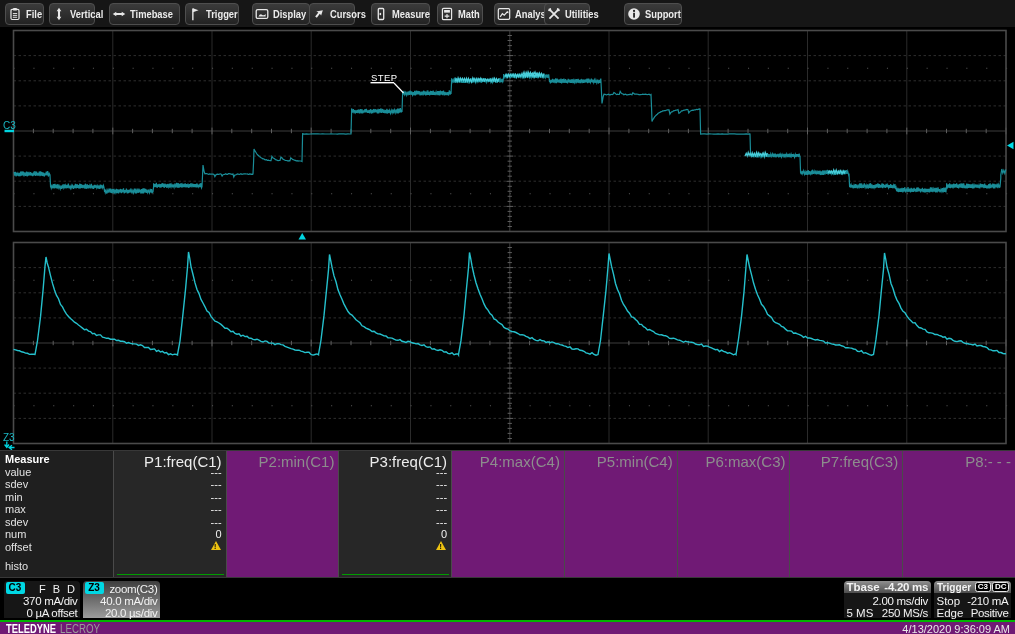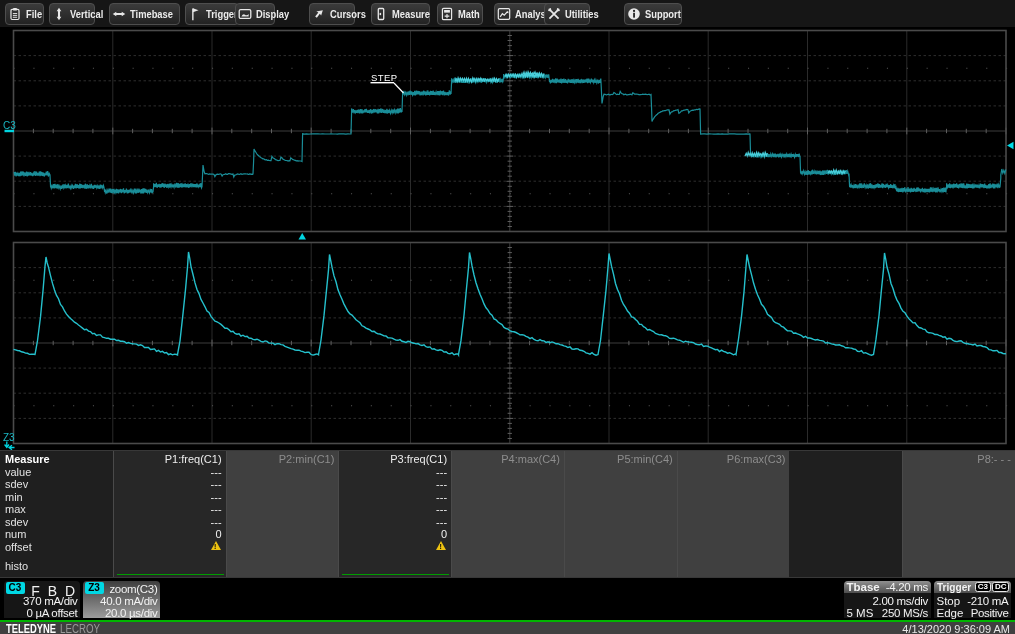--- a/index.html
+++ b/index.html
@@ -3,37 +3,37 @@
 * {margin:0;padding:0;box-sizing:border-box}
 html,body {width:1015px;height:634px;background:#000;overflow:hidden;font-family:"Liberation Sans",sans-serif}
 #menubar {position:absolute;left:0;top:0;width:1015px;height:28px;background:#161616;border-bottom:1px solid #000}
 .mbtn {position:absolute;top:3px;height:22px;display:flex;align-items:center;
   padding:0 0 0 2px;background:linear-gradient(#3b3b3b,#232323);border:1px solid #4e4e4e;border-radius:4px;
   color:#ececec;white-space:nowrap}
 .mi {flex:0 0 auto}
 .mt {font-size:11px;font-weight:bold;margin-left:4px;transform:scaleX(0.85);transform-origin:left center}
 #scope {position:absolute;left:0;top:28px}
 #mtable {position:absolute;left:0;top:450px;width:1015px;height:128px;background:#1f1f1f;border-top:1.5px solid #383838;border-bottom:1.5px solid #383838}
-.mcol {position:absolute;top:0;height:126px;border-left:1px solid #4a4a4a;background:#404040}
+.mcol {position:absolute;top:0;height:126px;border-left:1px solid #4a4a4a;background:#701a75}
 .mcol.act {background:#272727}
-.mhead {position:absolute;top:1.5px;right:4px;font-size:11px;color:#8d8d8d;white-space:nowrap}
+.mhead {position:absolute;top:1.5px;right:4px;font-size:15px;color:#8d8d8d;white-space:nowrap}
 .mcol.act .mhead {color:#ededed}
 .mlabel {position:absolute;left:5px;top:1.5px;font-size:11px;font-weight:bold;color:#fff}
 .mrl {position:absolute;left:5px;font-size:11px;color:#e2e2e2}
 .mv {position:absolute;right:4px;font-size:11px;color:#f0f0f0}
 .warn {position:absolute;right:5px;width:0;height:0;border-left:5.5px solid transparent;border-right:5.5px solid transparent;border-bottom:9px solid #edc211}
 .warn:after {content:"!";position:absolute;left:-1.5px;top:1.5px;font-size:7px;font-weight:bold;color:#000}
 .histoline {position:absolute;left:3px;right:2px;top:122.5px;height:1.2px;background:#009c00}
 #descbar {position:absolute;left:0;top:578px;width:1015px;height:42px;background:#000}
 .dbox {position:absolute;top:2.5px;height:37.5px;border-radius:4px 4px 0 0;background:#161616;color:#f2f2f2}
 .badge {position:absolute;left:1.5px;top:1.5px;width:19px;height:11.5px;background:#00d8e4;border-radius:2px;
   color:#000;font-size:10px;font-weight:bold;text-align:center;line-height:11.5px}
 .dline {position:absolute;right:2.5px;font-size:11.5px;letter-spacing:-0.3px;white-space:nowrap}
 .greenline {position:absolute;left:0;top:619.5px;width:1015px;height:2px;background:#00b400}
-#statusbar {position:absolute;left:0;top:621.5px;width:1015px;height:12.5px;background:#404040}
+#statusbar {position:absolute;left:0;top:621.5px;width:1015px;height:12.5px;background:#701a75}
 .hdrgrad {position:absolute;left:0;top:0;width:100%;height:12.5px;background:linear-gradient(#909090,#4e4e4e);border-radius:4px 4px 0 0}
 .hbadge {position:absolute;top:1px;height:10px;background:#000;border:1px solid #e8e8e8;border-radius:2.5px;color:#fff;
   font-size:8px;font-weight:bold;line-height:8.5px;padding:0 1.5px}
 </style></head><body>
 <div id="menubar">
     <div class="mbtn" style="left:5px;width:39px">
       <svg class="mi" width="14" height="14" viewBox="0 0 15 15">
         <rect x="3.2" y="2.6" width="8.6" height="10.8" rx="1.3" stroke="#e8e8e8" fill="none" stroke-width="1.3"></rect>
         <rect x="5.4" y="1.2" width="4.2" height="2.6" rx="0.9" fill="#e8e8e8"></rect>
         <path d="M5.2 7h4.6M5.2 9h4.6M5.2 11h4.6" stroke="#e8e8e8" stroke-width="1"></path>
@@ -52,21 +52,21 @@
       </svg>
       <span class="mt">Timebase</span>
     </div>
 <div class="mbtn" style="left:185px;width:54px">
       <svg class="mi" width="14" height="14" viewBox="0 0 15 15">
         <path d="M5.2 14.2 V1.5" stroke="#e8e8e8" stroke-width="1.5"></path>
         <path d="M5.2 1.3 L11.3 3.4 L5.2 5.5 Z" fill="#e8e8e8"></path>
       </svg>
       <span class="mt">Trigger</span>
     </div>
-<div class="mbtn" style="left:235px;width:40px">
+<div class="mbtn" style="left:252px;width:58px">
       <svg class="mi" width="14" height="14" viewBox="0 0 15 15">
         <rect x="1.3" y="2.8" width="12.4" height="9.4" rx="1.6" stroke="#e8e8e8" fill="none" stroke-width="1.4"></rect>
         <path d="M3.6 10.2 Q5.5 6.8 7.5 8.2 Q9.5 9.6 11.4 7.4 V10.2 Z" fill="#e8e8e8"></path>
       </svg>
       <span class="mt">Display</span>
     </div>
 <div class="mbtn" style="left:309px;width:46px">
       <svg class="mi" width="14" height="14" viewBox="0 0 15 15">
         <path d="M11.6 3.4 L9.8 9.2 L8.4 7.2 L5.2 11.6 L3.4 10.2 L6.8 5.9 L4.6 4.9 Z" fill="#e8e8e8"></path>
       </svg>
@@ -219,41 +219,44 @@
     </div>
 <div class="mcol" style="left:451.1px;width:112.8px">
       <div class="mhead">P4:max(C4)</div>
     </div>
 <div class="mcol" style="left:563.9px;width:112.8px">
       <div class="mhead">P5:min(C4)</div>
     </div>
 <div class="mcol" style="left:676.7px;width:112.8px">
       <div class="mhead">P6:max(C3)</div>
     </div>
+<div class="mcol" style="left:789.4px;width:112.8px">
+      <div class="mhead">P7:freq(C3)</div>
+    </div>
 <div class="mcol" style="left:902.2px;width:112.8px">
       <div class="mhead">P8:- - -</div>
     </div>
 </div>
 <div id="descbar">
   <div class="dbox" style="left:4px;width:76px">
     <div class="badge">C3</div>
-    <div style="position:absolute;right:3px;top:2px;font-size:14px;letter-spacing:2px">F B D</div>
+    <div style="position:absolute;right:3px;top:2px;font-size:11px;letter-spacing:2px">F B D</div>
     <div class="dline" style="top:14.5px">370 mA/div</div>
     <div class="dline" style="top:26px">0 µA offset</div>
   </div>
   <div class="dbox" style="left:83px;width:77px;background:linear-gradient(#3e3e3e,#9c9c9c)">
     <div class="badge">Z3</div>
     <div class="dline" style="top:2px">zoom(C3)</div>
     <div class="dline" style="top:14.5px">40.0 mA/div</div>
     <div class="dline" style="top:26px">20.0 µs/div</div>
   </div>
   <div class="dbox" style="left:843.5px;width:87px">
     <div class="hdrgrad"></div>
     <div style="position:absolute;left:3px;top:0.5px;font-size:11.5px;font-weight:bold">Tbase</div>
-    <div class="dline" style="top:0.5px;font-weight:normal">-4.20 ms</div>
+    <div class="dline" style="top:0.5px;font-weight:bold">-4.20 ms</div>
     <div class="dline" style="top:14.5px">2.00 ms/div</div>
     <div style="position:absolute;left:3px;top:26px;font-size:11.5px">5 MS</div>
     <div class="dline" style="top:26px">250 MS/s</div>
   </div>
   <div class="dbox" style="left:933.5px;width:77.5px">
     <div class="hdrgrad"></div>
     <div style="position:absolute;left:3px;top:0.5px;font-size:11px;font-weight:bold;transform:scaleX(0.92);transform-origin:left center">Trigger</div>
     <div class="hbadge" style="right:20.5px">C3</div>
     <div class="hbadge" style="right:2px">DC</div>
     <div style="position:absolute;left:3px;top:14.5px;font-size:11.5px">Stop</div>

